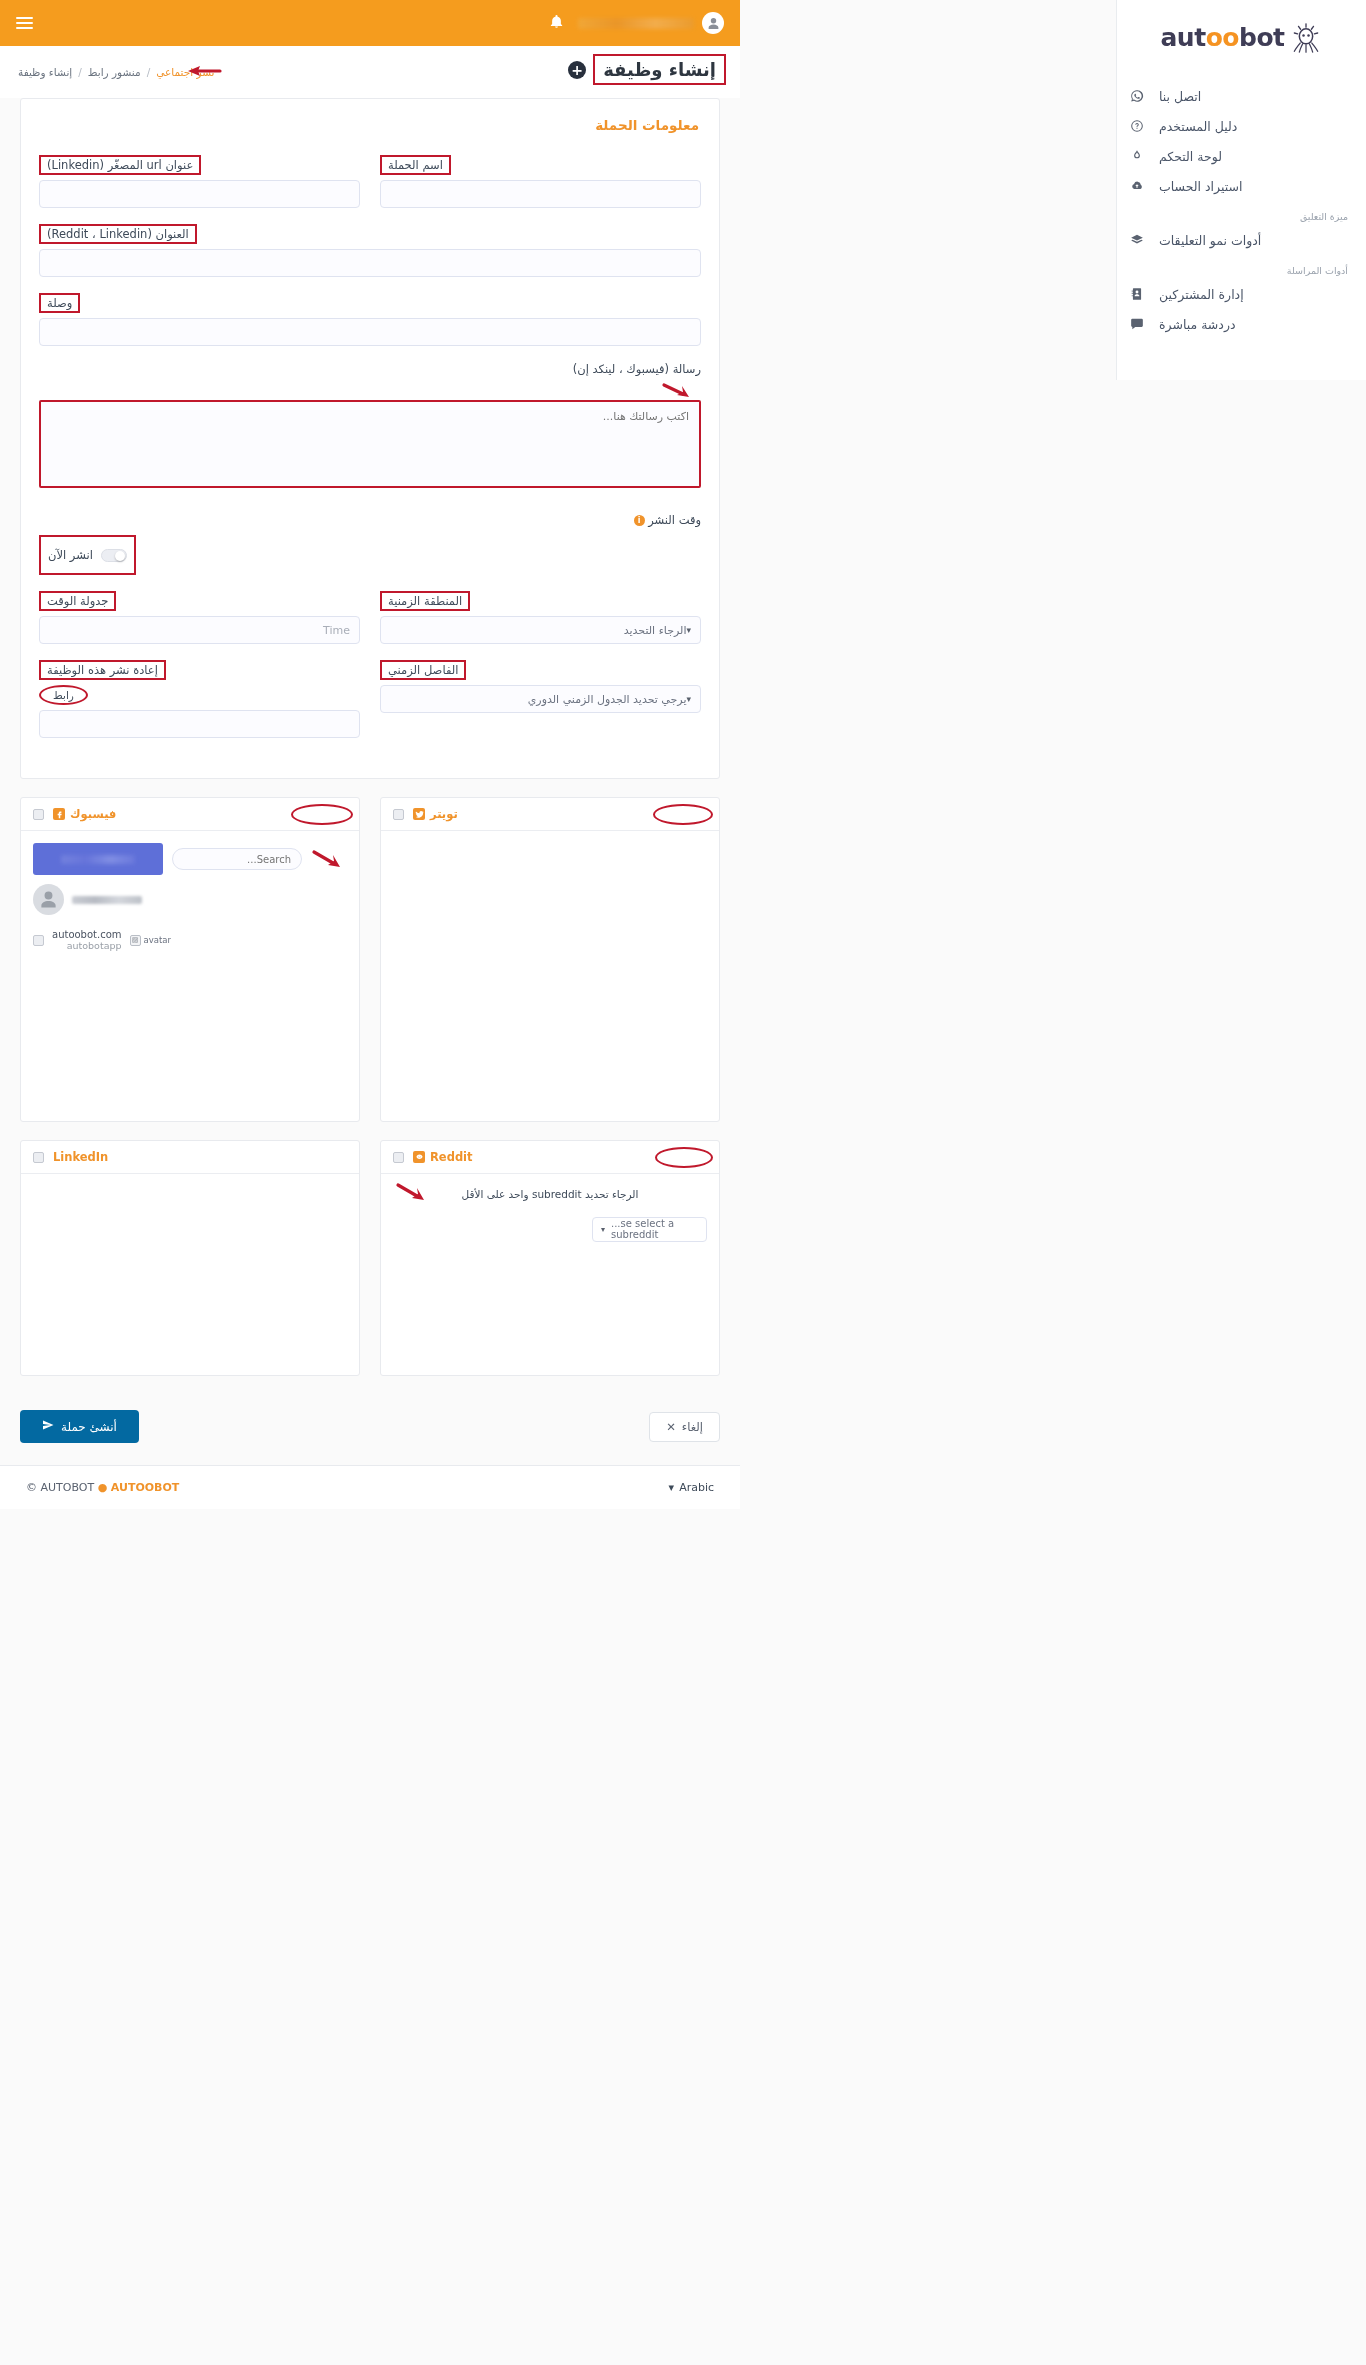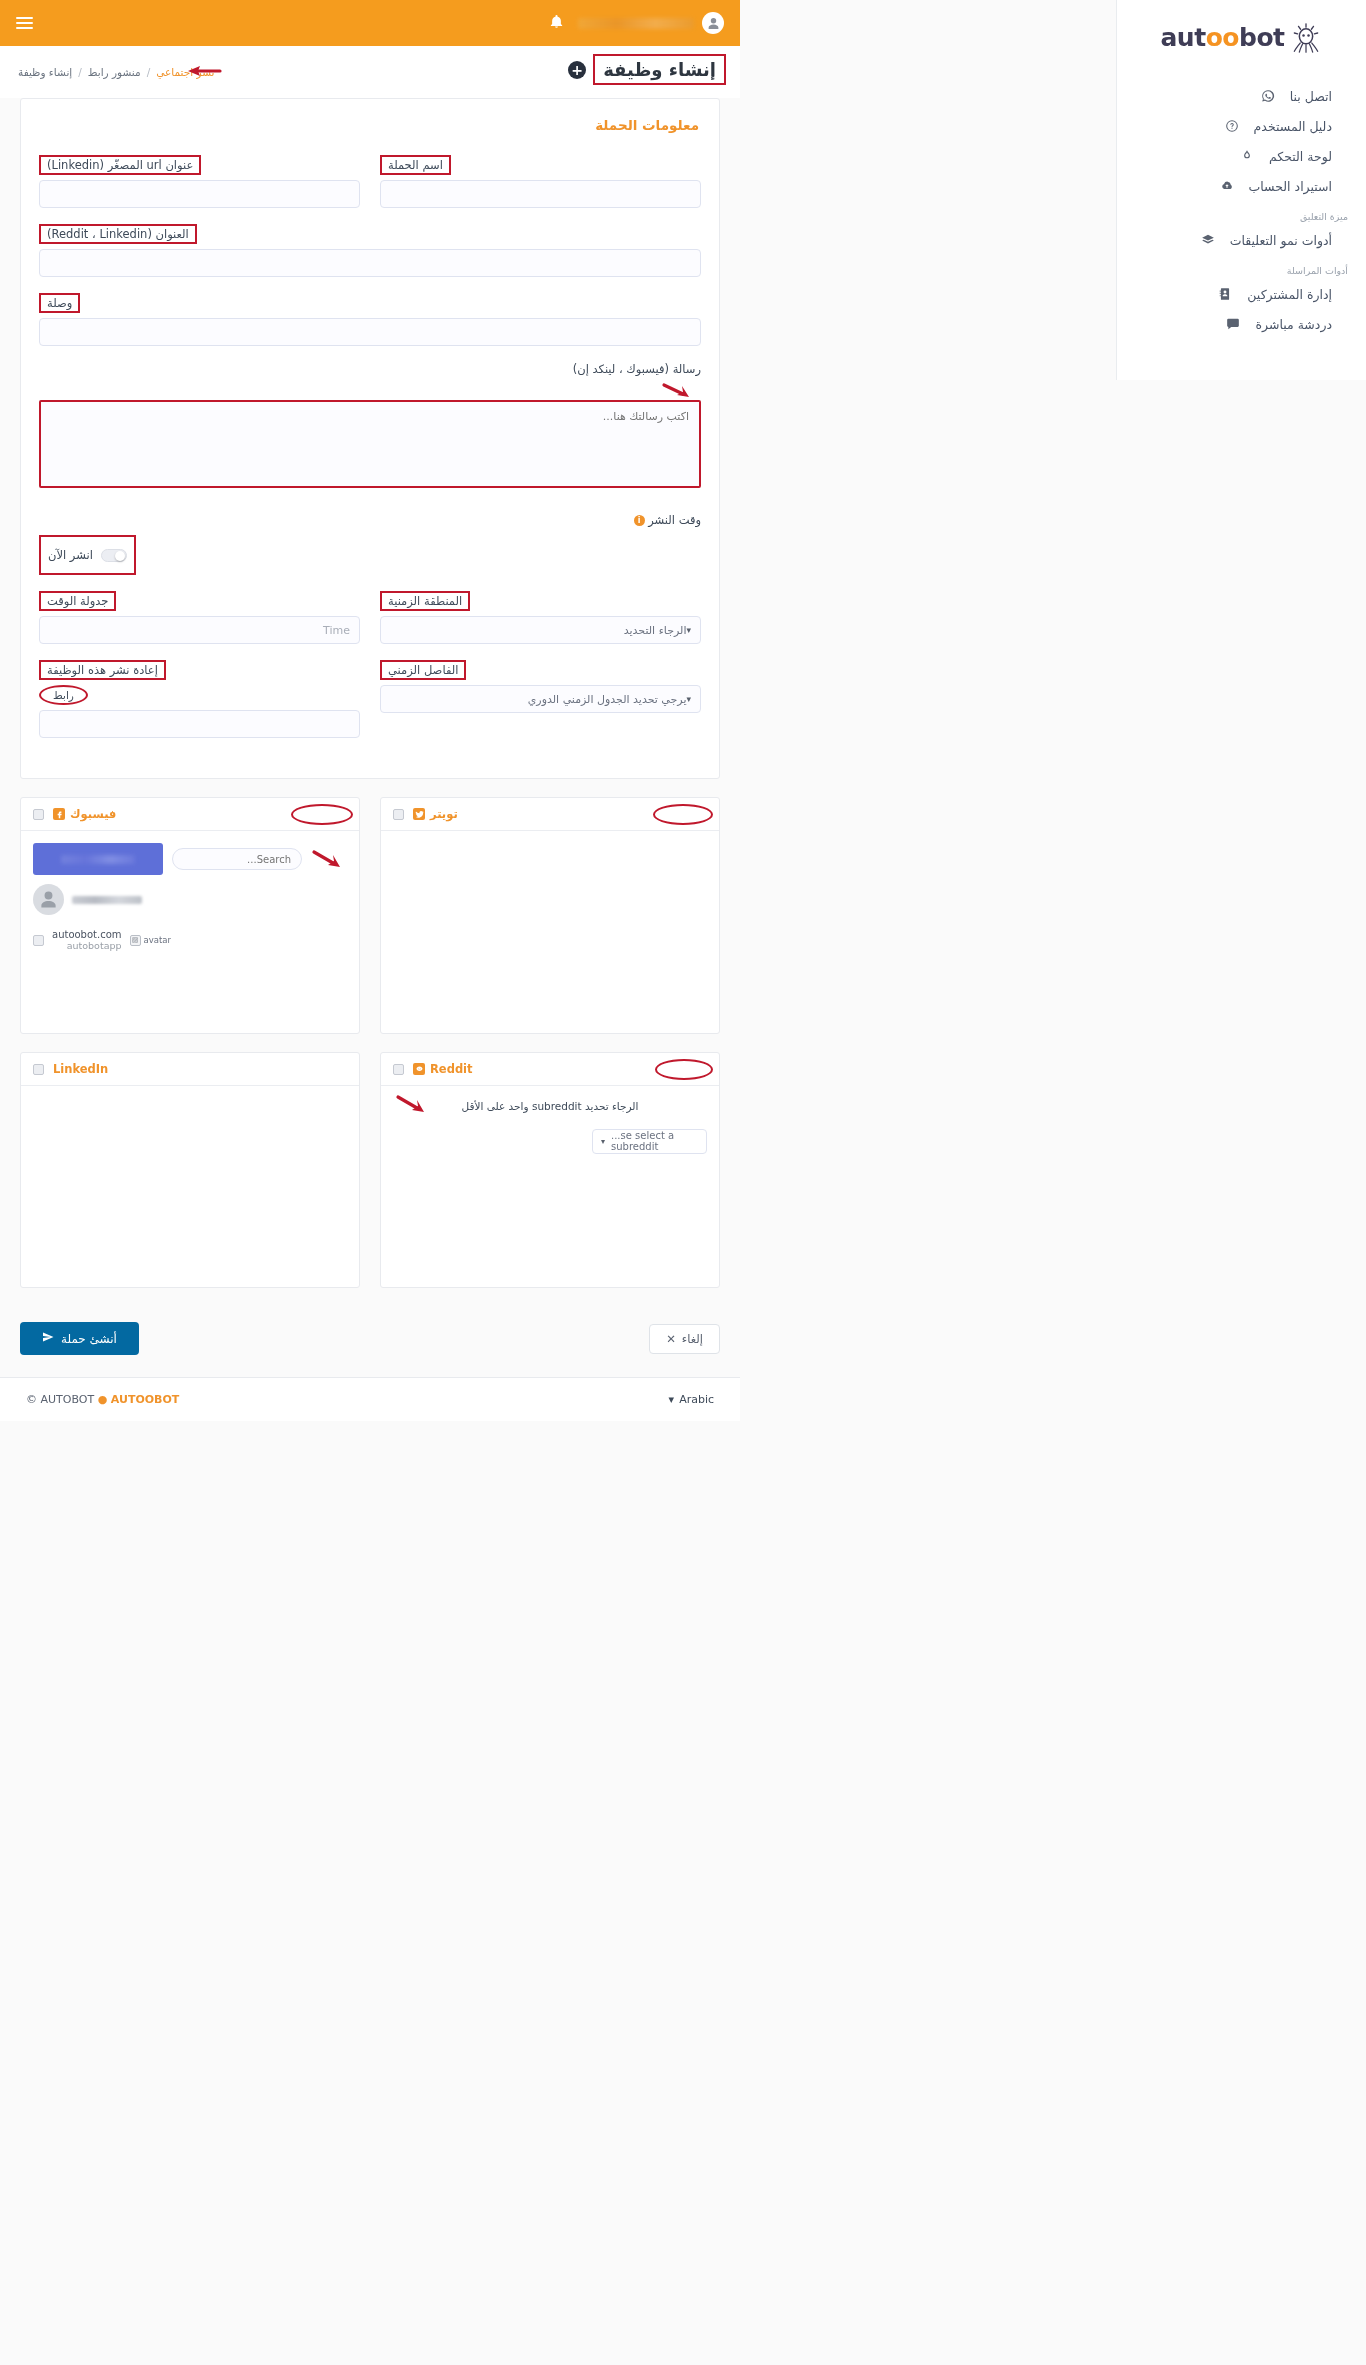--- a/index.html
+++ b/index.html
@@ -13,21 +13,21 @@
   .sidebar{
     position:absolute; top:0; right:0; width:250px; height:380px;
     background:#ffffff; border-left:1px solid #e9ecef; z-index:5;
   }
   .brand{ height:75px; display:flex; align-items:center; justify-content:center; gap:4px; }
   .brand-mark{ width:34px; height:30px; position:relative; }
   .brand-text{ font-size:25px; font-weight:700; letter-spacing:-.5px; color:#3f3d56; font-family:"DejaVu Sans","Liberation Sans",sans-serif;}
   .brand-text .oo{ color:#f59322; }
   .nav{ padding:6px 0 0; }
   .nav-item{
-    display:flex; align-items:center; 
+    display:flex; align-items:center; justify-content:flex-end;
     gap:14px; padding:7px 34px 7px 12px; cursor:pointer;
   }
   .nav-label{ font-size:12.5px; color:#4a5568; }
   .nav-ico{ width:16px; height:16px; display:flex; align-items:center; justify-content:center; color:#5a6270; flex:0 0 16px;}
   .nav-ico svg{ width:14px; height:14px; fill:currentColor; }
   .nav-section{
     font-size:9.5px; color:#9aa2ad; text-align:right;
     padding:10px 18px 3px 0; letter-spacing:.2px;
   }
   
@@ -173,21 +173,21 @@
   .bg-tw{ background:#f0932b; }
   .bg-fb{ background:#f0932b; }
   .bg-rd{ background:#f0932b; }
   .ell-sm{
     position:absolute; width:60px;height:21px;border:2.5px solid #c0182c;border-radius:50%;
     right:6px; top:6px; pointer-events:none;
   }
   .ell-fb{ width:62px; }
   .ell-rd{ width:58px; }
   .scard-body{ flex:1; padding:12px; position:relative; }
-  .h-tall{ height:237px; }
+  .h-tall{ height:325px; }
   .h-short{ height:236px; }
   .fb-search{
     width:130px;height:22px;border:1px solid #dfe3f0;border-radius:11px;
     background:#fcfcff; font-size:10px; color:#a9aeb8; text-align:right;
     padding:0 10px; outline:none; font-family:"DejaVu Sans","Liberation Sans",sans-serif;
   }
   .fb-row{ display:flex; align-items:center; gap:9px; justify-content:flex-start; }
   .fb-blue{
     width:142px;height:32px;border-radius:3px;
     background:#5e6fd8; display:flex;align-items:center;justify-content:center;

